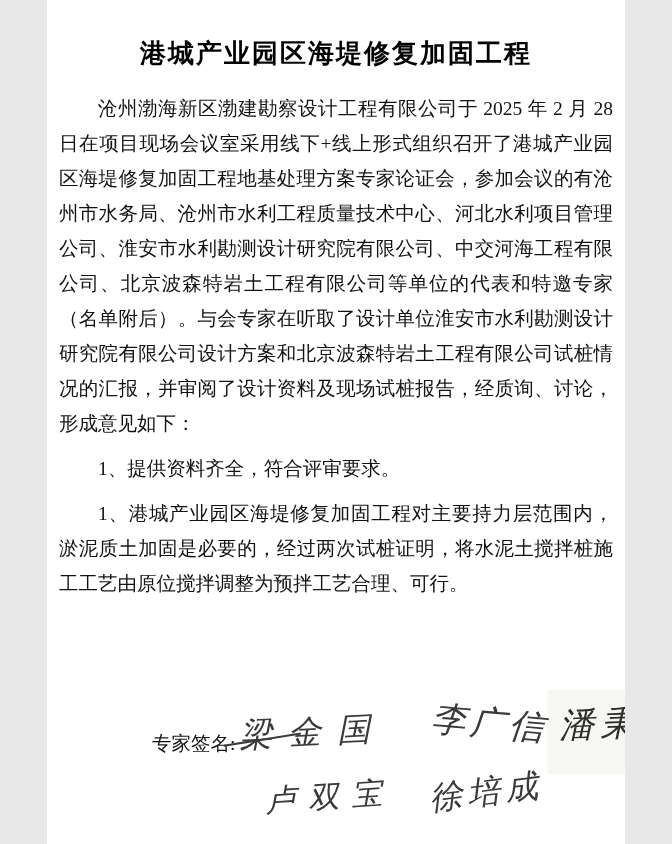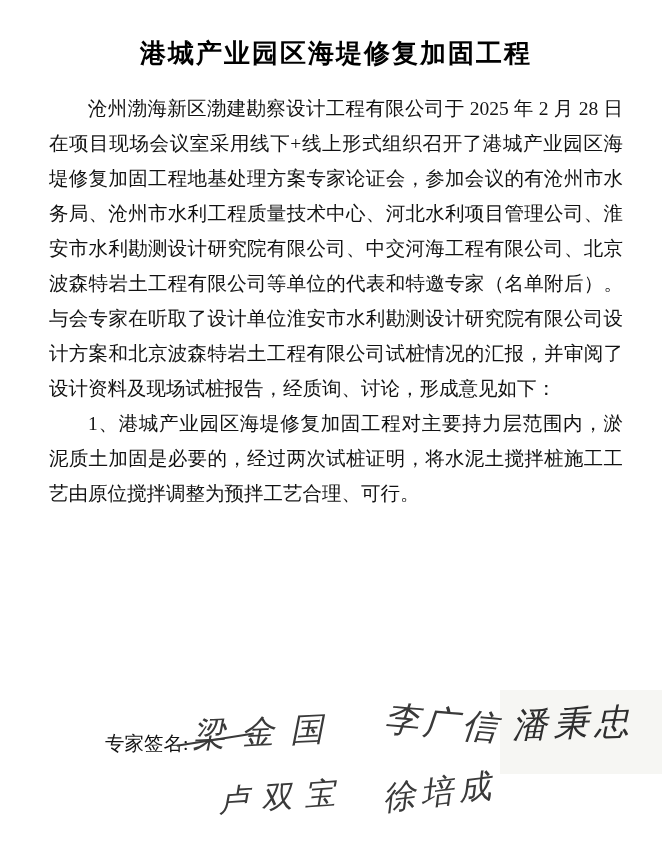--- a/index.html
+++ b/index.html
@@ -2,21 +2,21 @@
 <html><head>
 <meta charset="utf-8">
 <style>
   html, body {
     margin: 0;
     padding: 0;
     background: #e8e8e8;
   }
   .page {
     position: relative;
-    width: 672px;
+    width: 578px;
     height: 844px;
     margin: 0 auto;
     background: #ffffff;
     overflow: hidden;
     font-family: "Liberation Serif", "DejaVu Serif", serif;
     color: #121212;
   }
   .title-block {
     padding-top: 30px;
     text-align: center;
@@ -31,21 +31,21 @@
   }
   .body-block {
     margin: 13px auto 0 auto;
     width: 574px;
     font-size: 19.5px;
     line-height: 35px;
     text-align: justify;
     text-justify: inter-character;
   }
   .body-block p {
-    margin: 0;
+    margin: 10px;
     text-indent: 2em;
   }
   .sig-area {
     position: absolute;
     left: 0;
     top: 688px;
     width: 672px;
     height: 156px;
   }
   .sig-label {
@@ -121,20 +121,21 @@
 <body>
 
 <div class="page">
 
   <div class="title-block">
     <span class="title-line">港城产业园区海堤修复加固工程</span>
   </div>
 
   <div class="body-block">
     <p>沧州渤海新区渤建勘察设计工程有限公司于 2025 年 2 月 28 日在项目现场会议室采用线下+线上形式组织召开了港城产业园区海堤修复加固工程地基处理方案专家论证会，参加会议的有沧州市水务局、沧州市水利工程质量技术中心、河北水利项目管理公司、淮安市水利勘测设计研究院有限公司、中交河海工程有限公司、北京波森特岩土工程有限公司等单位的代表和特邀专家（名单附后）。与会专家在听取了设计单位淮安市水利勘测设计研究院有限公司设计方案和北京波森特岩土工程有限公司试桩情况的汇报，并审阅了设计资料及现场试桩报告，经质询、讨论，形成意见如下：</p>
+    <p>1、提供资料齐全，符合评审要求。</p>
     <p>1、港城产业园区海堤修复加固工程对主要持力层范围内，淤泥质土加固是必要的，经过两次试桩证明，将水泥土搅拌桩施工工艺由原位搅拌调整为预拌工艺合理、可行。</p>
   </div>
 
   <div class="sig-area">
     <span class="sig-bg"></span>
     <span class="sig-label">专家签名:</span>
     <span class="sig sig-1">梁金国</span>
     <span class="sig sig-2">李广信</span>
     <span class="sig sig-3">潘秉忠</span>
     <span class="sig sig-4">卢双宝</span>

